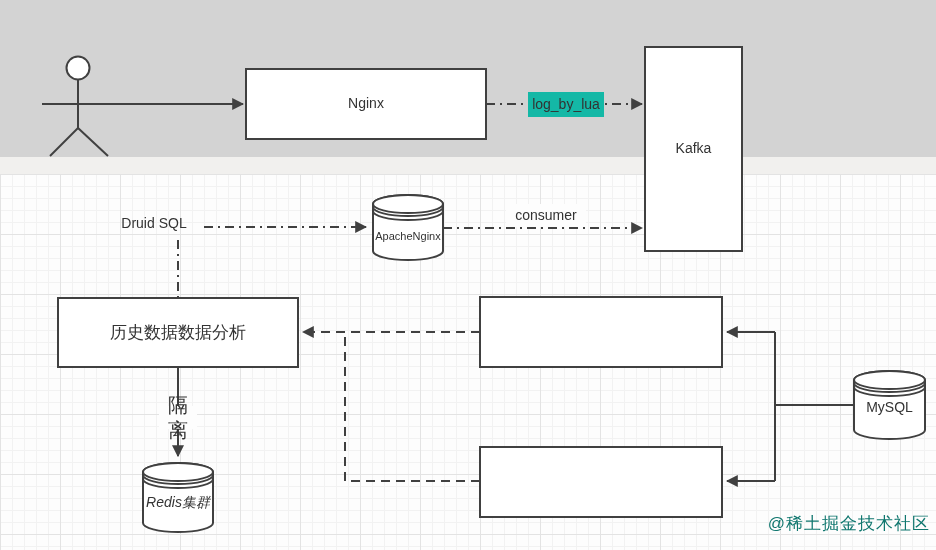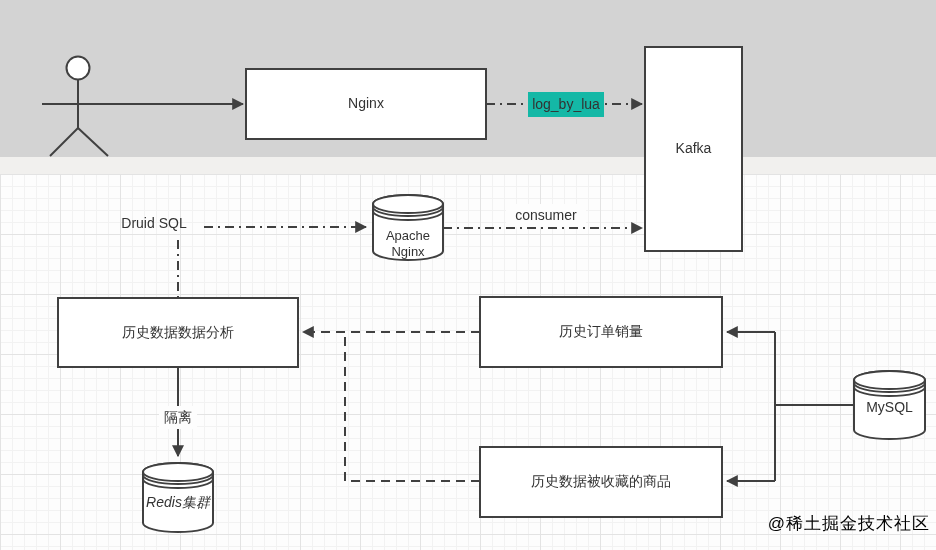--- a/index.html
+++ b/index.html
@@ -11,27 +11,27 @@
     background-color:#fdfdfd;
     background-image:
       linear-gradient(to right,#e3e3e3 1px,transparent 1px),
       linear-gradient(to bottom,#e3e3e3 1px,transparent 1px),
       linear-gradient(to right,#f2f2f2 1px,transparent 1px),
       linear-gradient(to bottom,#f2f2f2 1px,transparent 1px);
     background-size:60px 60px,60px 60px,12px 12px,12px 12px;}
   svg.overlay{position:absolute;left:0;top:0;width:936px;height:550px;}
   svg.overlay *{vector-effect:non-scaling-stroke;}
   .lbl{position:absolute;display:flex;align-items:center;justify-content:center;
-       color:#333;font-size:14px;text-align:center;line-height:1.25;}
+       color:#333;font-size:17px;text-align:center;line-height:1.25;}
   .lbl.en{font-size:14px;}
   .chip{background:#14b8a6;}
   .chip-grid{background:#fdfdfd;}
-  .two-line{flex-direction:column;font-size:13px;justify-content:flex-end;}
+  .two-line{flex-direction:row;font-size:11px;}
   .watermark{position:absolute;display:flex;align-items:center;justify-content:flex-end;
-       color:#000000;font-size:17px;letter-spacing:1px;}
+       color:#0f766e;font-size:17px;letter-spacing:1px;}
 </style>
 </head>
 <body>
 
 <div class="stage">
   <div class="band-top"></div>
   <div class="band-divider"></div>
   <div class="grid-area"></div>
 
   <svg class="overlay" viewBox="0 0 936 550">
@@ -107,24 +107,22 @@
 
   <div class="lbl two-line" style="left:373px;top:214px;width:70px;height:46px;">
     <span>Apache</span>
     <span>Nginx</span>
   </div>
 
   <div class="lbl en chip-grid" style="left:506px;top:204px;width:80px;height:23px;">consumer</div>
 
   <div class="lbl" style="left:58px;top:298px;width:240px;height:69px;">历史数据数据分析</div>
 
-  <div class="lbl" style="left:480px;top:297px;width:242px;height:70px;">历史订单销量</div>
 
-  <div class="lbl" style="left:480px;top:447px;width:242px;height:70px;">历史数据被收藏的商品</div>
 
   <div class="lbl en" style="left:854px;top:383px;width:71px;height:50px;">MySQL</div>
 
-  <div class="lbl chip-grid" style="left:159px;top:406px;width:38px;height:23px;font-size:14px;">隔离</div>
+  <div class="lbl chip-grid" style="left:159px;top:406px;width:38px;height:23px;font-size:20px;">隔离</div>
 
   <div class="lbl en" style="left:143px;top:478px;width:70px;height:50px;font-style:italic;">Redis集群</div>
 
   <div class="watermark" style="left:740px;top:509px;width:190px;height:28px;">@稀土掘金技术社区</div>
 </div>
 
 </body></html>

